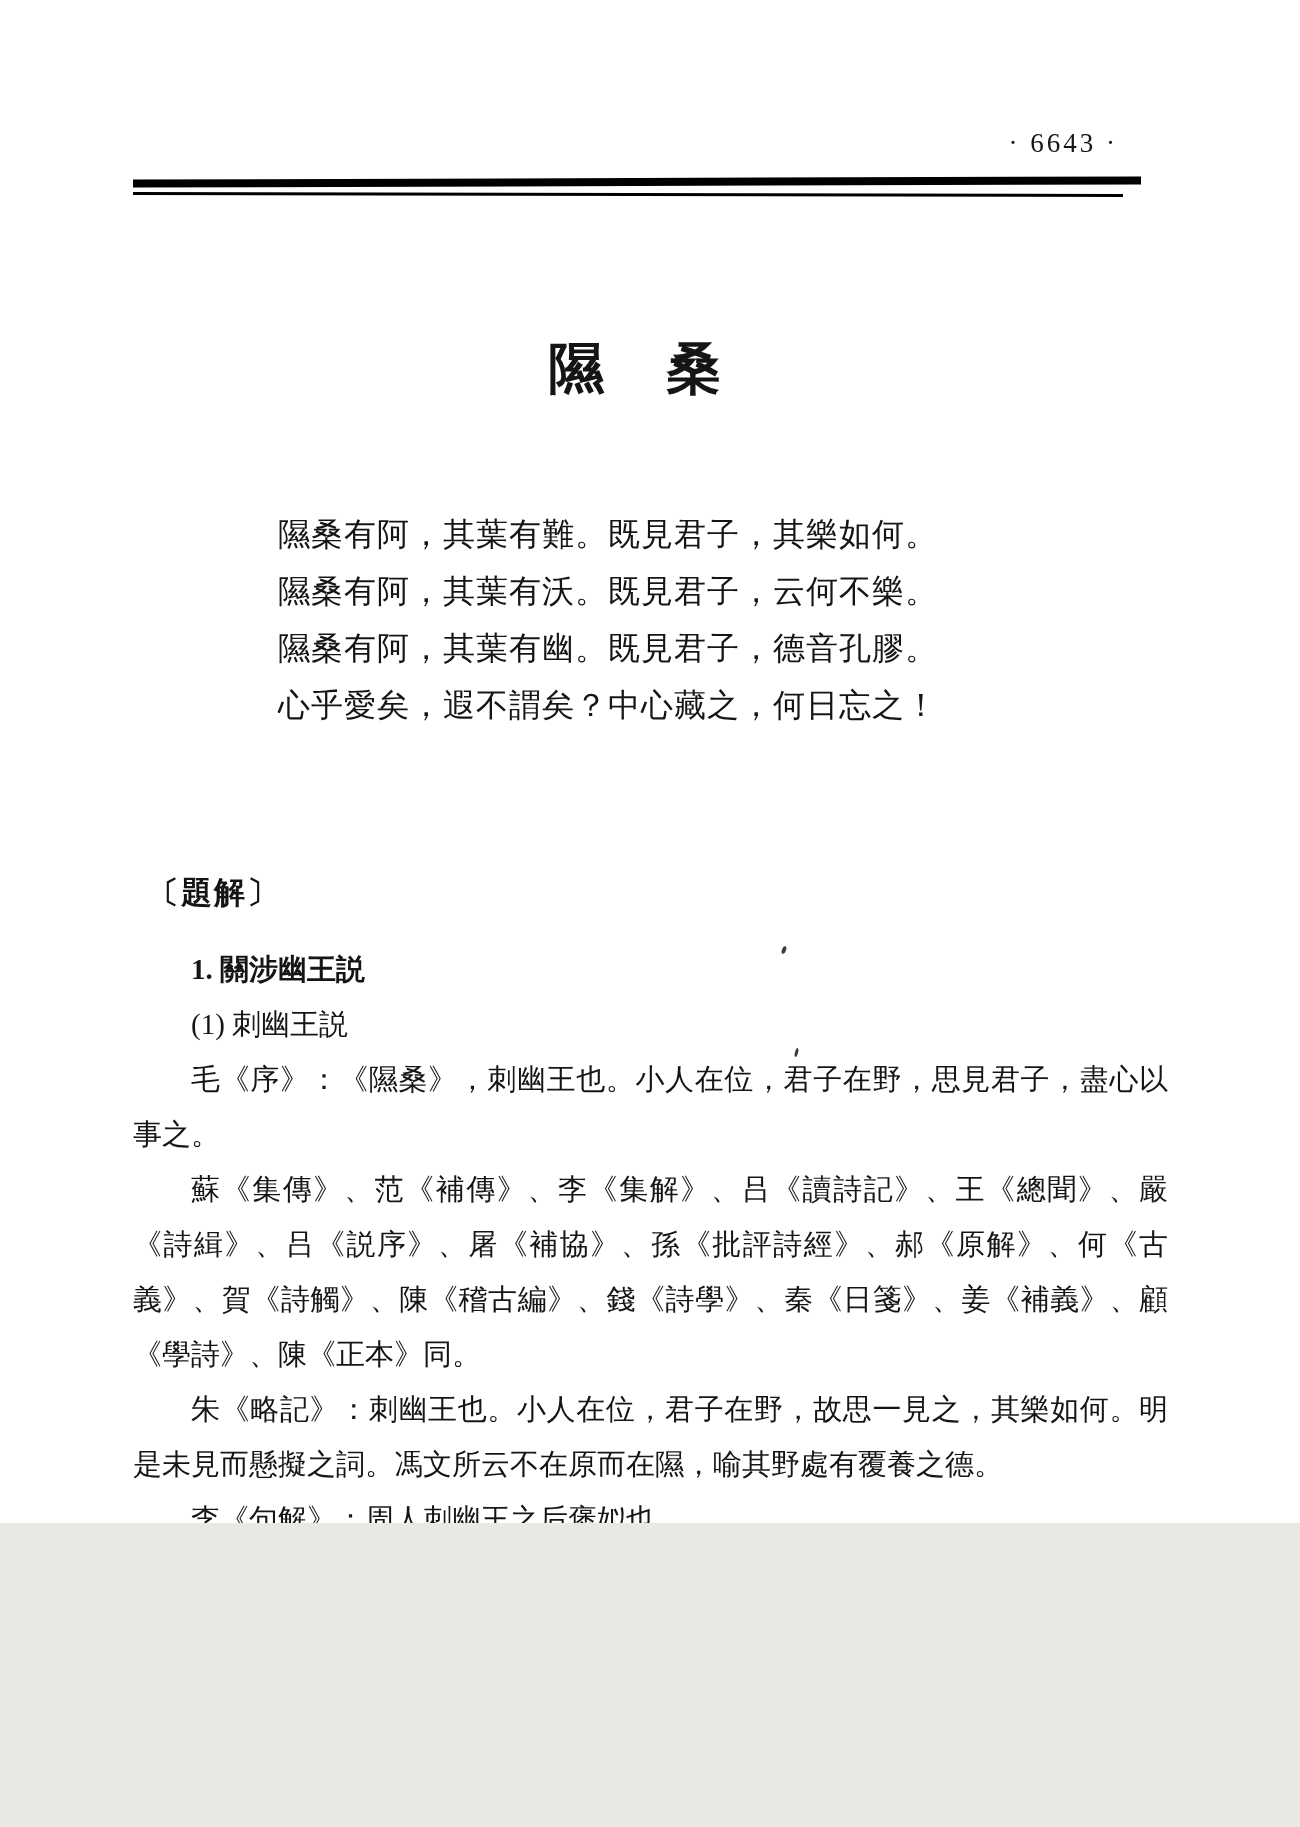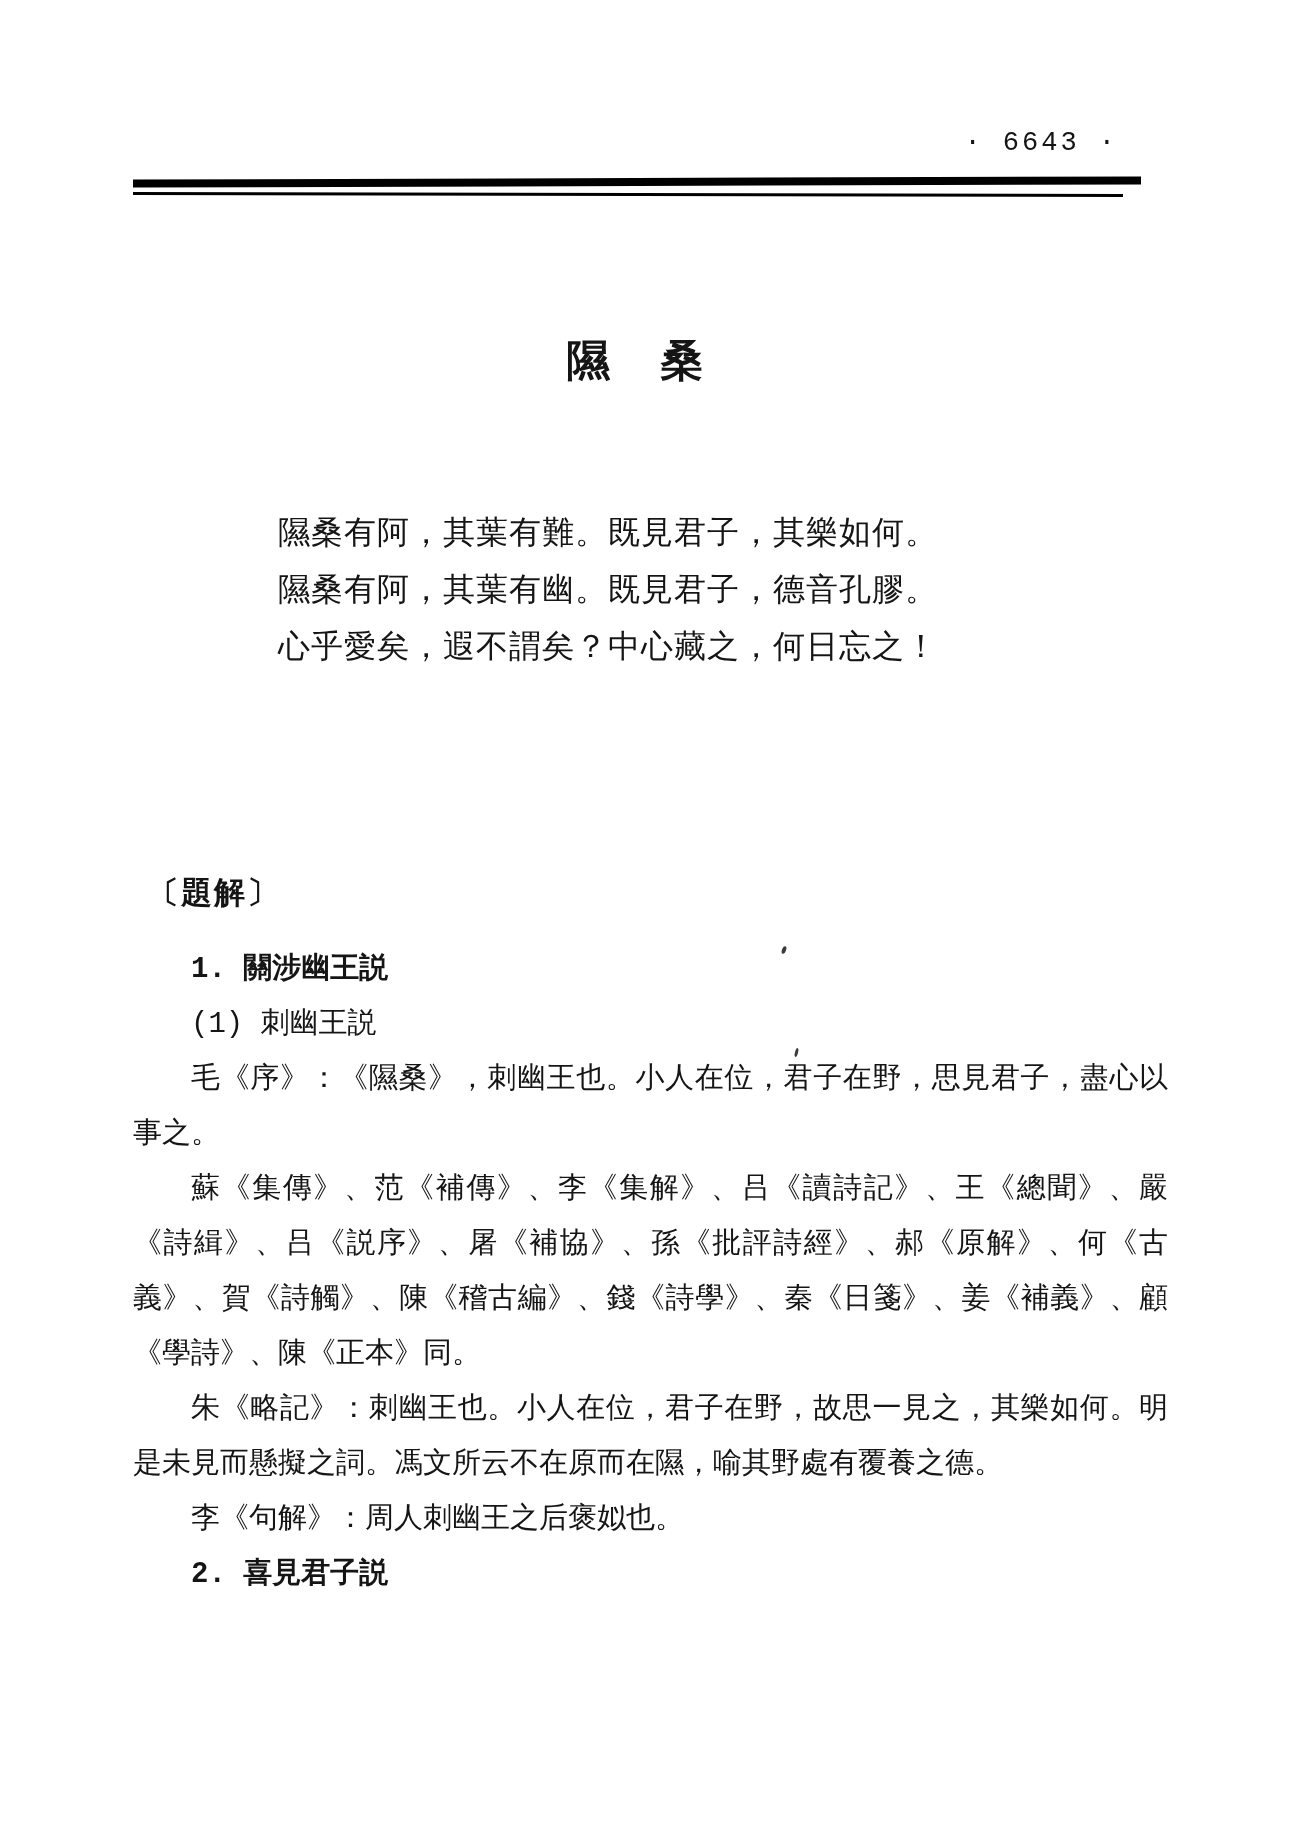--- a/index.html
+++ b/index.html
@@ -1,23 +1,23 @@
 <!DOCTYPE html>
 <html><head>
 <meta charset="utf-8">
 <style>
   html, body { margin: 0; padding: 0; background: #e8e8e4; }
   .page {
     position: relative;
     width: 1300px;
-    height: 1827px;
+    height: 1523px;
     margin: 0 auto;
     background: #ffffff;
     color: #151515;
-    font-family: Liberation Mono, monospace;
+    font-family: Liberation Serif, serif;
     overflow: hidden;
   }
   .page-number {
     position: absolute;
     top: 128px;
     right: 182px;
     font-size: 27px;
     letter-spacing: 3px;
     white-space: nowrap;
   }
@@ -29,21 +29,21 @@
   }
   .rule-thick { top: 178px; height: 8px; transform: rotate(-0.18deg); }
   .rule-thin  { top: 193px; height: 3px; width: 990px; transform: rotate(0.12deg); }
   .title {
     position: absolute;
     top: 332px;
     left: 133px;
     width: 1008px;
     margin: 0;
     text-align: center;
-    font-size: 43px;
+    font-size: 55px;
     font-weight: 900;
     letter-spacing: 4px;
   }
   .poem {
     position: absolute;
     top: 506px;
     left: 278px;
     font-size: 32px;
     line-height: 57px;
     letter-spacing: 1px;
@@ -88,20 +88,21 @@
 
   <div class="page-number">· 6643 ·</div>
 
   <div class="rule rule-thick"></div>
   <div class="rule rule-thin"></div>
 
   <h1 class="title">隰　桑</h1>
 
   <div class="poem">
     <div class="poem-line">隰桑有阿，其葉有難。既見君子，其樂如何。</div>
+    <div class="poem-line">隰桑有阿，其葉有沃。既見君子，云何不樂。</div>
     <div class="poem-line">隰桑有阿，其葉有幽。既見君子，德音孔膠。</div>
     <div class="poem-line">心乎愛矣，遐不謂矣？中心藏之，何日忘之！</div>
   </div>
 
   <h2 class="section-heading">〔題解〕</h2>
 
   <div class="body-text">
     <p class="subhead-bold">1. 關涉幽王説</p>
     <p>(1) 刺幽王説</p>
     <p>毛《序》：《隰桑》，刺幽王也。小人在位，君子在野，思見君子，盡心以事之。</p>

